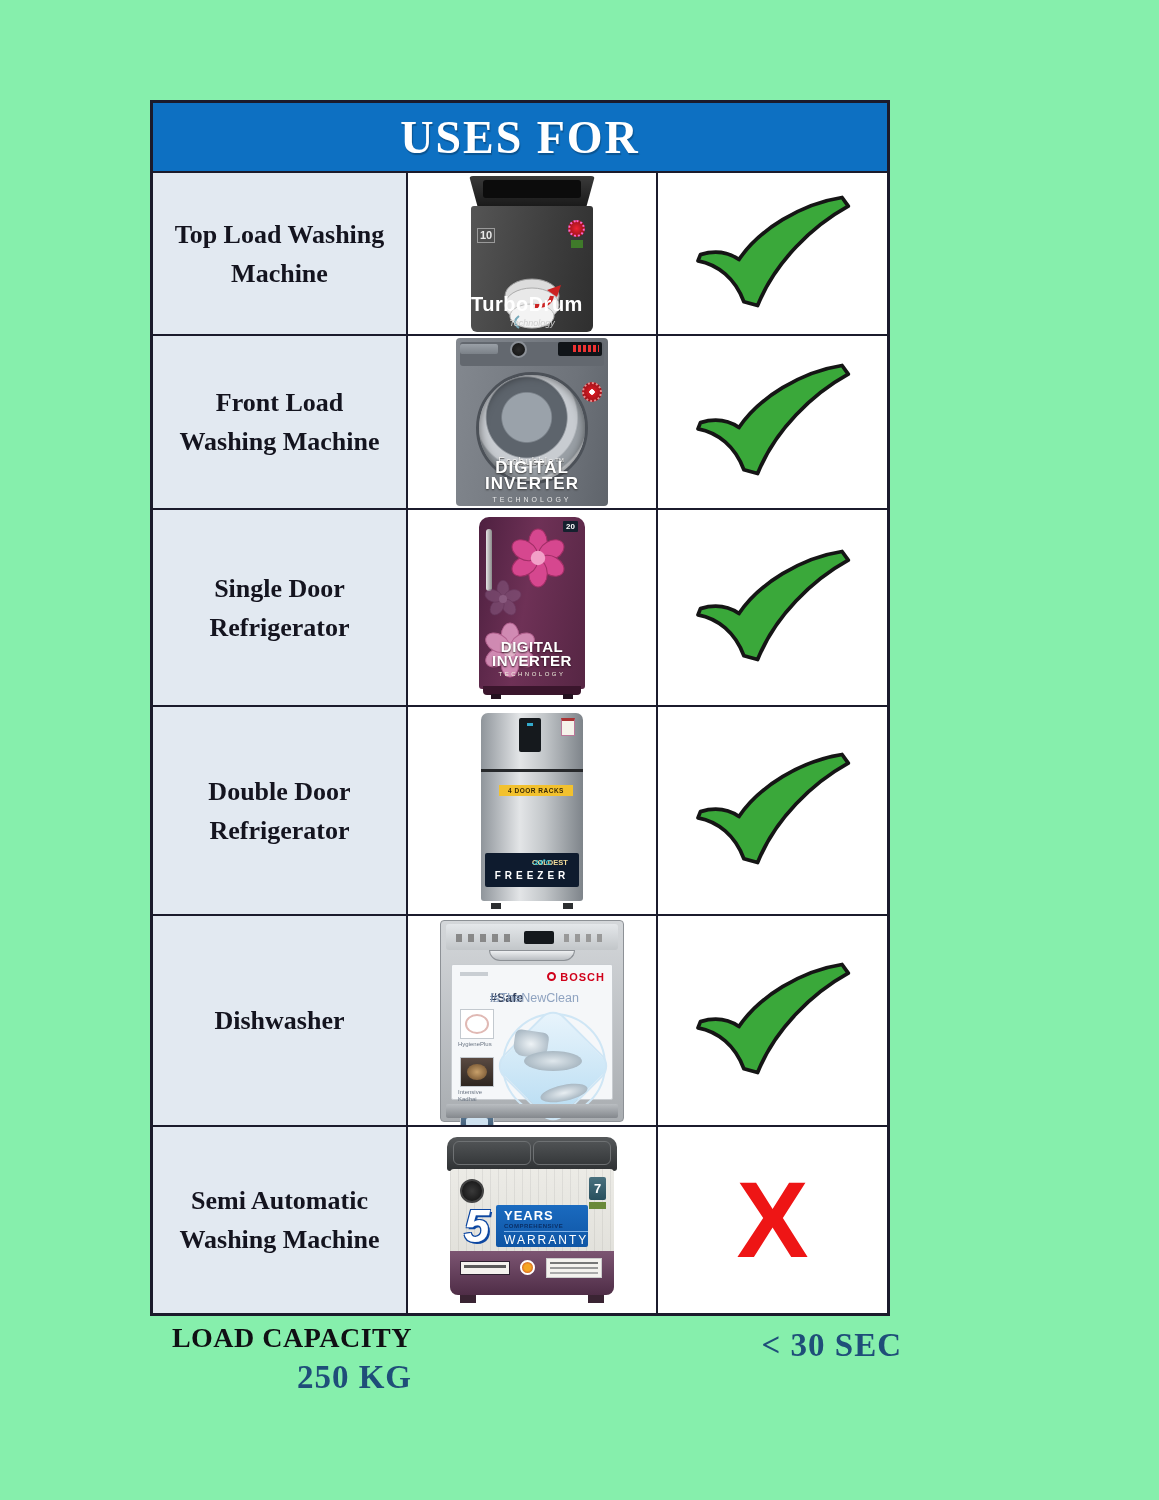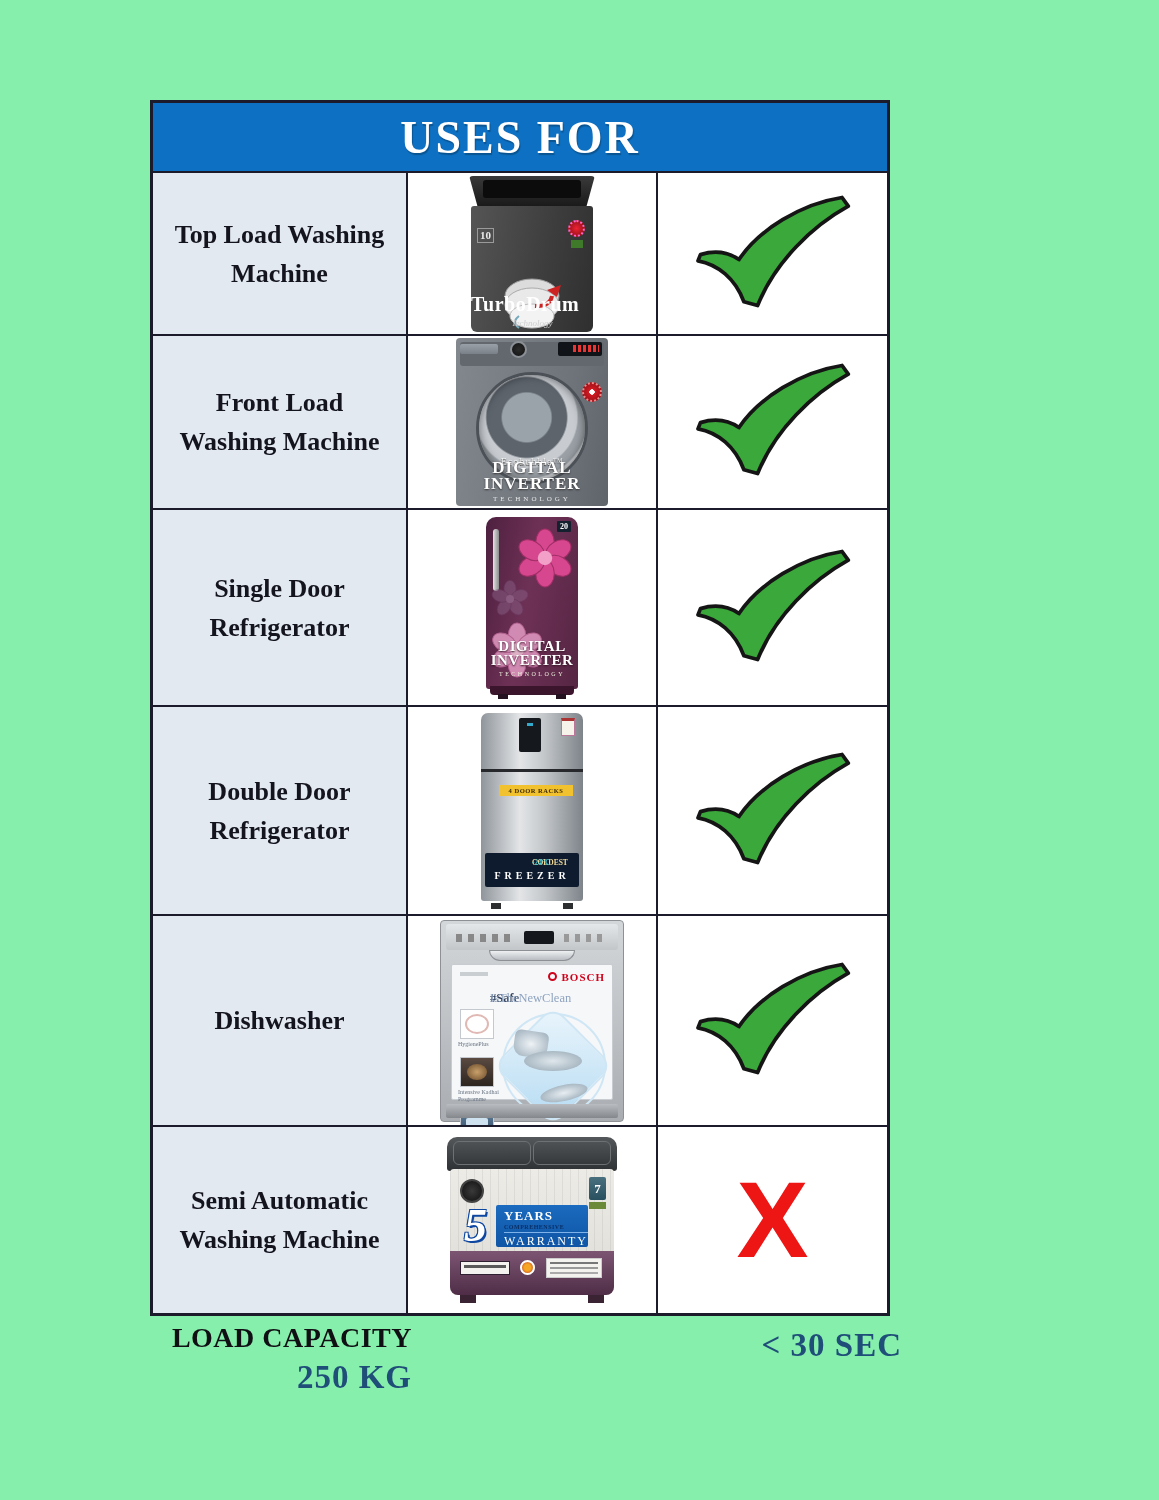--- a/index.html
+++ b/index.html
@@ -26,21 +26,21 @@
   .row-label{font-size:26px;font-weight:bold;color:#14141f;text-align:center;line-height:1.5}
 
   
   .check{display:none;width:165px;height:118px}
   .cross{display:none;font-family:"Liberation Sans",sans-serif;font-weight:bold;
     font-size:108px;color:var(--cross-red);line-height:1}
   .is-yes .check{display:block}
   .is-no .cross{display:block}
 
   
-  .art{position:relative;font-family:Liberation Serif, serif}
+  .art{position:relative;font-family:Liberation Sans, sans-serif}
   .art *{position:absolute}
 
   
   .a-tl{width:130px;height:156px}
   .tl-lid{left:2px;right:2px;top:0;height:32px;background:linear-gradient(#3a3a3a,#181818);
     clip-path:polygon(0 0,100% 0,93% 100%,7% 100%);border-radius:4px}
   .tl-glass{left:14px;right:14px;top:4px;height:18px;background:#0c0c0c;border-radius:3px}
   .tl-body{left:4px;right:4px;top:30px;bottom:0;background:linear-gradient(100deg,#555,#3d3d3d 60%,#2f2f2f);border-radius:3px 3px 6px 6px}
   .tl-ten{left:6px;top:22px;color:#e8e8e8;font-size:11px;font-weight:bold;border:1px solid #9a9a9a;padding:0 2px;line-height:13px}
   .tl-star{right:8px;top:14px;width:17px;height:17px;border-radius:50%;background:radial-gradient(#e23,#8e0f16);border:2px dotted #f6c}
@@ -60,21 +60,21 @@
   .fl-door{left:50%;top:34px;transform:translateX(-50%);width:112px;height:112px;border-radius:50%;
     background:radial-gradient(circle at 45% 40%,#9aa2aa 0 28%,#5d646c 30% 46%,#c8ccd1 48% 58%,#9aa0a6 60% 70%,#d7dadd 72% 80%,#8f949a 82% 100%);
     border:3px solid #4c5158;box-shadow:inset 0 0 10px rgba(0,0,0,.5)}
   .fl-ecob{left:0;right:0;top:118px;text-align:center;color:#f2f2f2;font-size:10px;letter-spacing:1px;text-shadow:0 1px 1px #333}
   .fl-star{right:6px;top:44px;width:20px;height:20px;border-radius:50%;background:radial-gradient(#fff 0 22%,#d31a22 26%,#8e0f16);border:2px dotted #e88}
   .fl-t1{left:0;right:0;bottom:28px;text-align:center;color:#fff;font-weight:bold;font-size:17px;letter-spacing:1px;text-shadow:0 1px 2px #333}
   .fl-t2{left:0;right:0;bottom:12px;text-align:center;color:#fff;font-weight:bold;font-size:17px;letter-spacing:1px;text-shadow:0 1px 2px #333}
   .fl-t3{left:0;right:0;bottom:3px;text-align:center;color:#e8e8e8;font-size:7px;letter-spacing:3px}
 
   
-  .a-sd{width:92px;height:182px}
+  .a-sd{width:106px;height:182px}
   .sd-body{inset:0;bottom:10px;background:linear-gradient(100deg,#4e2040,#6e3156 45%,#562644);border-radius:10px 10px 3px 3px}
   .sd-handle{left:7px;top:12px;width:6px;height:62px;background:linear-gradient(90deg,#e5e5e5,#8a8a8a);border-radius:3px}
   .sd-badge{right:7px;top:4px;background:#15202e;color:#fff;font-size:8px;font-weight:bold;padding:1px 3px;border-radius:1px}
   .sd-f1{left:28px;top:10px;width:62px;height:62px}
   .sd-f2{left:4px;top:62px;width:40px;height:40px;opacity:.5}
   .sd-f3{left:2px;top:104px;width:58px;height:58px;opacity:.85}
   .sd-t1{left:0;right:0;bottom:34px;text-align:center;color:#fff;font-weight:bold;font-size:15px;letter-spacing:.5px;text-shadow:0 1px 2px #30101f}
   .sd-t2{left:0;right:0;bottom:20px;text-align:center;color:#fff;font-weight:bold;font-size:15px;letter-spacing:.5px;text-shadow:0 1px 2px #30101f}
   .sd-t3{left:0;right:0;bottom:12px;text-align:center;color:#eed;font-size:6px;letter-spacing:2.5px}
   .sd-base{left:4px;right:4px;bottom:4px;height:9px;background:#3a152c;border-radius:0 0 4px 4px}

